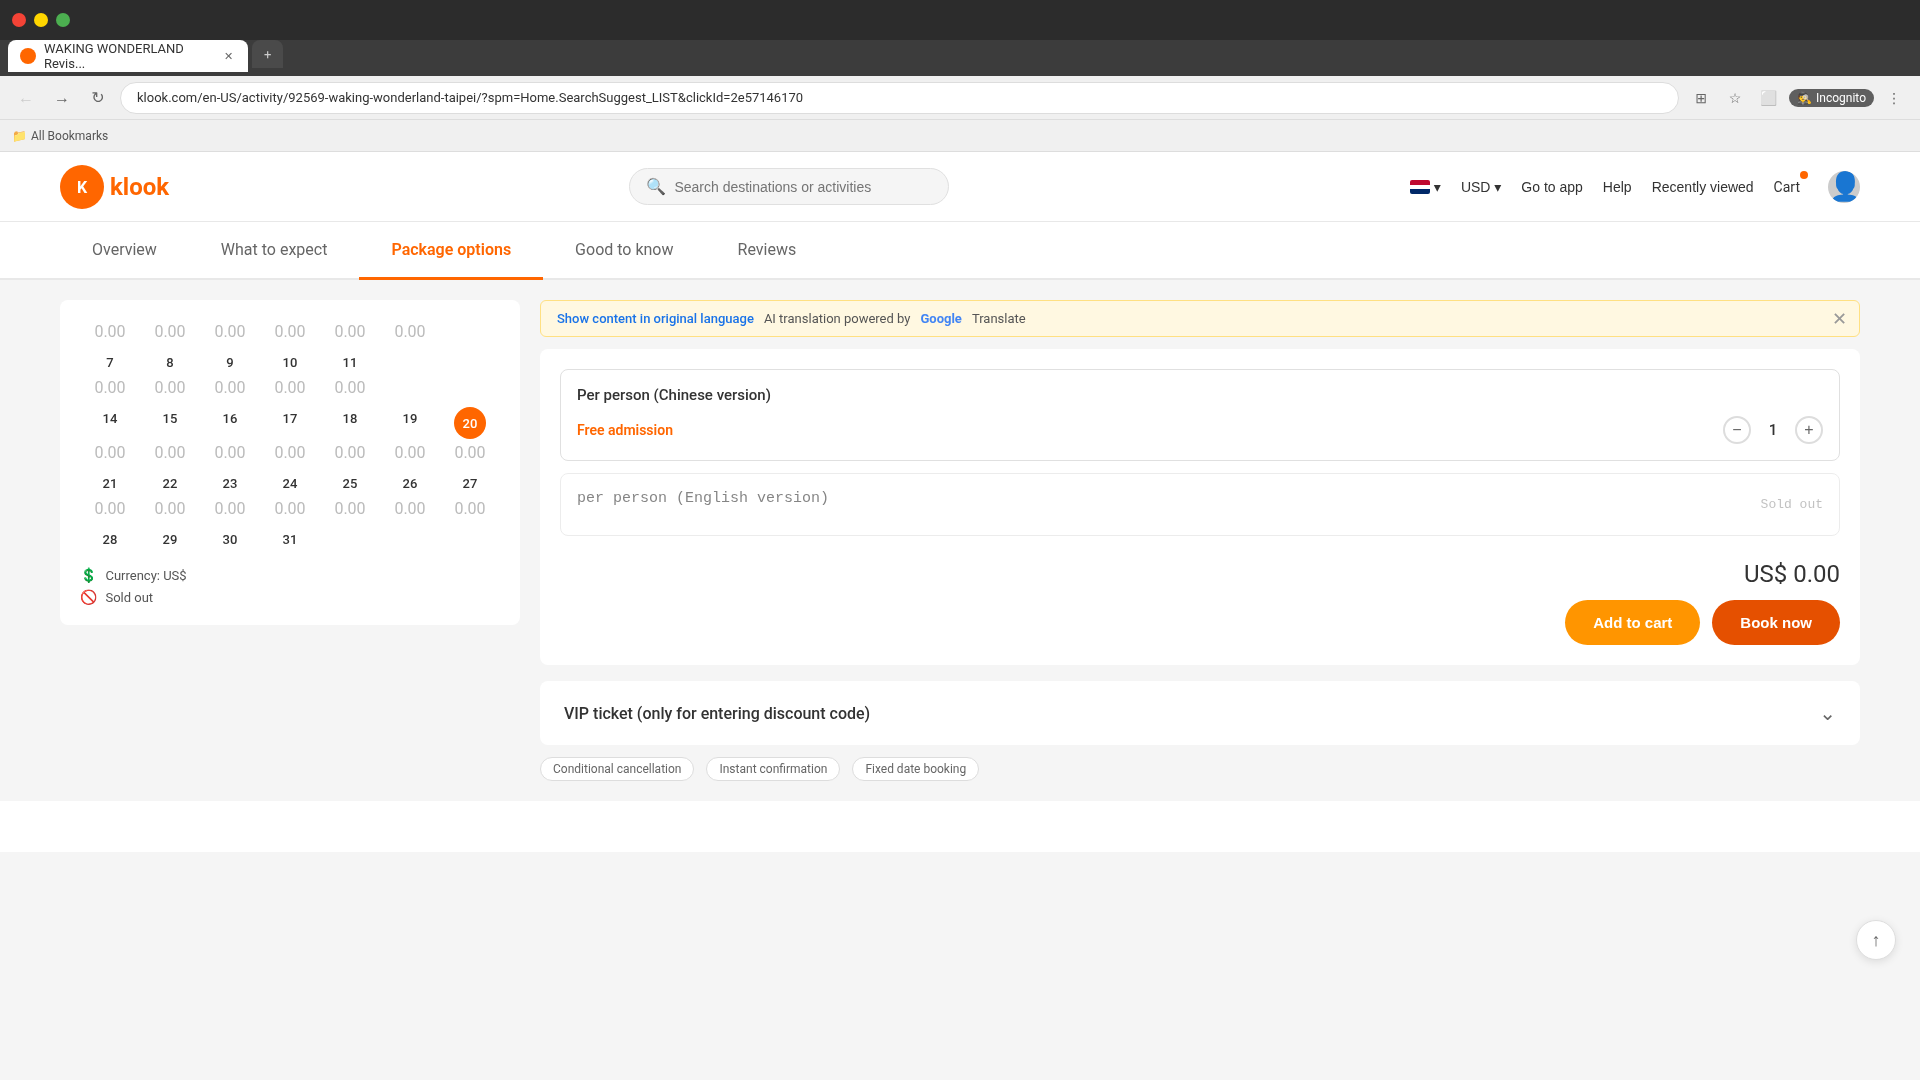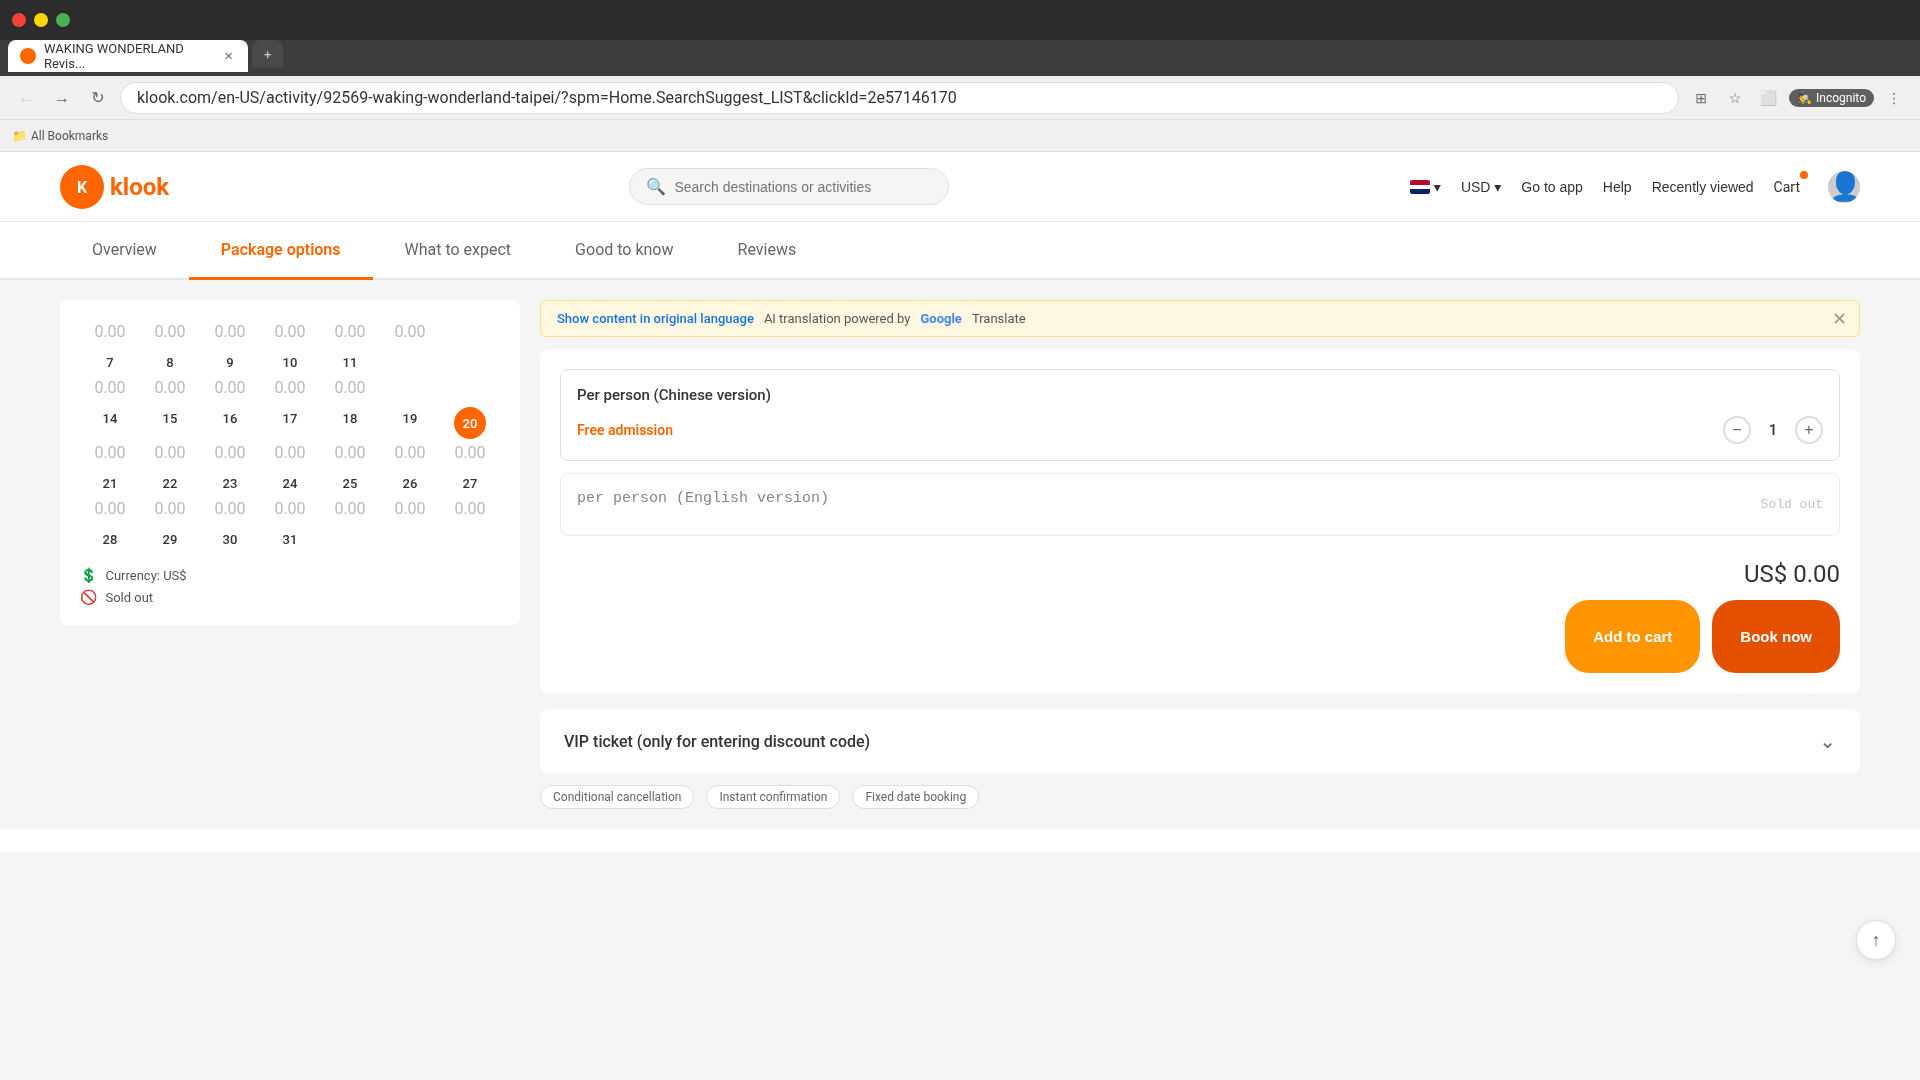--- a/index.html
+++ b/index.html
@@ -10,21 +10,21 @@
     .browser-titlebar { background: #2c2c2c; display: flex; align-items: center; padding: 8px 12px; gap: 8px; height: 40px; }
     .browser-tab-bar { background: #3c3c3c; display: flex; align-items: flex-start; padding: 0 8px; height: 36px; }
     .browser-tab { background: #fff; border-radius: 8px 8px 0 0; padding: 0 12px; height: 32px; display: flex; align-items: center; gap: 8px; font-size: 13px; color: #333; min-width: 200px; max-width: 240px; }
     .browser-tab-inactive { background: #4a4a4a; color: #ccc; border-radius: 8px 8px 0 0; padding: 0 12px; height: 28px; display: flex; align-items: center; gap: 8px; font-size: 13px; margin-left: 4px; }
     .tab-favicon { width: 16px; height: 16px; background: #ff6600; border-radius: 50%; flex-shrink: 0; }
     .tab-close { width: 16px; height: 16px; display: flex; align-items: center; justify-content: center; border-radius: 50%; cursor: pointer; font-size: 11px; color: #666; margin-left: auto; }
 
     .browser-toolbar { background: #f0f0f0; display: flex; align-items: center; padding: 6px 12px; gap: 8px; height: 44px; border-bottom: 1px solid #ddd; }
     .nav-btn { width: 28px; height: 28px; border-radius: 50%; background: none; border: none; cursor: pointer; display: flex; align-items: center; justify-content: center; color: #666; font-size: 16px; }
     .nav-btn.disabled { color: #ccc; cursor: default; }
-    .address-bar { flex: 1; height: 32px; background: #fff; border: 1px solid #ddd; border-radius: 16px; padding: 0 16px; font-size: 16px; color: #333; display: flex; align-items: center; }
+    .address-bar { flex: 1; height: 32px; background: #fff; border: 1px solid #ddd; border-radius: 16px; padding: 0 16px; font-size: 13px; color: #333; display: flex; align-items: center; }
     .toolbar-actions { display: flex; gap: 6px; align-items: center; }
     .toolbar-icon-btn { width: 28px; height: 28px; border-radius: 50%; background: none; border: none; cursor: pointer; display: flex; align-items: center; justify-content: center; color: #666; font-size: 14px; }
     .incognito-badge { background: #5f5f5f; color: #fff; padding: 2px 8px; border-radius: 12px; font-size: 12px; display: flex; align-items: center; gap: 4px; }
     .bookmarks-bar { background: #f0f0f0; padding: 4px 12px; height: 32px; display: flex; align-items: center; border-bottom: 1px solid #ddd; }
     .bookmarks-label { font-size: 12px; color: #555; display: flex; align-items: center; gap: 4px; }
 
     
     .page { background: #fff; min-height: 700px; }
 
     
@@ -81,21 +81,21 @@
     .qty-btn { width: 28px; height: 28px; border-radius: 50%; border: 2px solid #ddd; background: #fff; cursor: pointer; display: flex; align-items: center; justify-content: center; font-size: 16px; color: #666; }
     .qty-num { font-size: 15px; font-weight: 500; min-width: 20px; text-align: center; }
     .sold-out-badge { color: #999; font-size: 13px; }
     .option-disabled { opacity: 0.6; font-family: Liberation Mono, monospace; }
 
     .total-section { display: flex; justify-content: flex-end; padding: 12px 0; }
     .total-price { font-size: 24px; font-weight: 400; color: #333; }
 
     .action-buttons { display: flex; gap: 12px; justify-content: flex-end; }
     .add-cart-btn { background: #ff9500; color: #fff; border: none; border-radius: 24px; padding: 14px 28px; font-size: 15px; font-weight: 600; cursor: pointer; }
-    .book-now-btn { background: #e55000; color: #fff; border: none; border-radius: 24px; padding: 28px 28px; font-size: 15px; font-weight: 600; cursor: pointer; }
+    .book-now-btn { background: #e55000; color: #fff; border: none; border-radius: 24px; padding: 14px 28px; font-size: 15px; font-weight: 600; cursor: pointer; }
 
     
     .vip-section { background: #fff; border-radius: 8px; padding: 20px 24px; display: flex; align-items: center; justify-content: space-between; margin-top: 16px; }
     .vip-title { font-size: 16px; font-weight: 500; color: #333; }
     .chevron-icon { font-size: 20px; color: #666; cursor: pointer; }
 
     
     .tags-row { display: flex; gap: 12px; margin-top: 12px; }
     .tag { padding: 4px 12px; border: 1px solid #ddd; border-radius: 16px; font-size: 12px; color: #666; background: #fff; }
 
@@ -191,22 +191,22 @@
         <div class="cart-dot"></div>
       </div>
       <div class="avatar">
         <span style="font-size:28px; line-height:32px; display:block; text-align:center;">👤</span>
       </div>
     </div>
   </div>
 
   <div class="nav-tabs">
     <div class="nav-tab">Overview</div>
+    <div class="nav-tab">What to expect</div>
     <div class="nav-tab active">Package options</div>
-    <div class="nav-tab">What to expect</div>
     <div class="nav-tab">Good to know</div>
     <div class="nav-tab">Reviews</div>
   </div>
 
   <div class="main-content">
     <div class="content-wrapper">
 
       <div class="left-panel">
         <div class="calendar-area">
 

